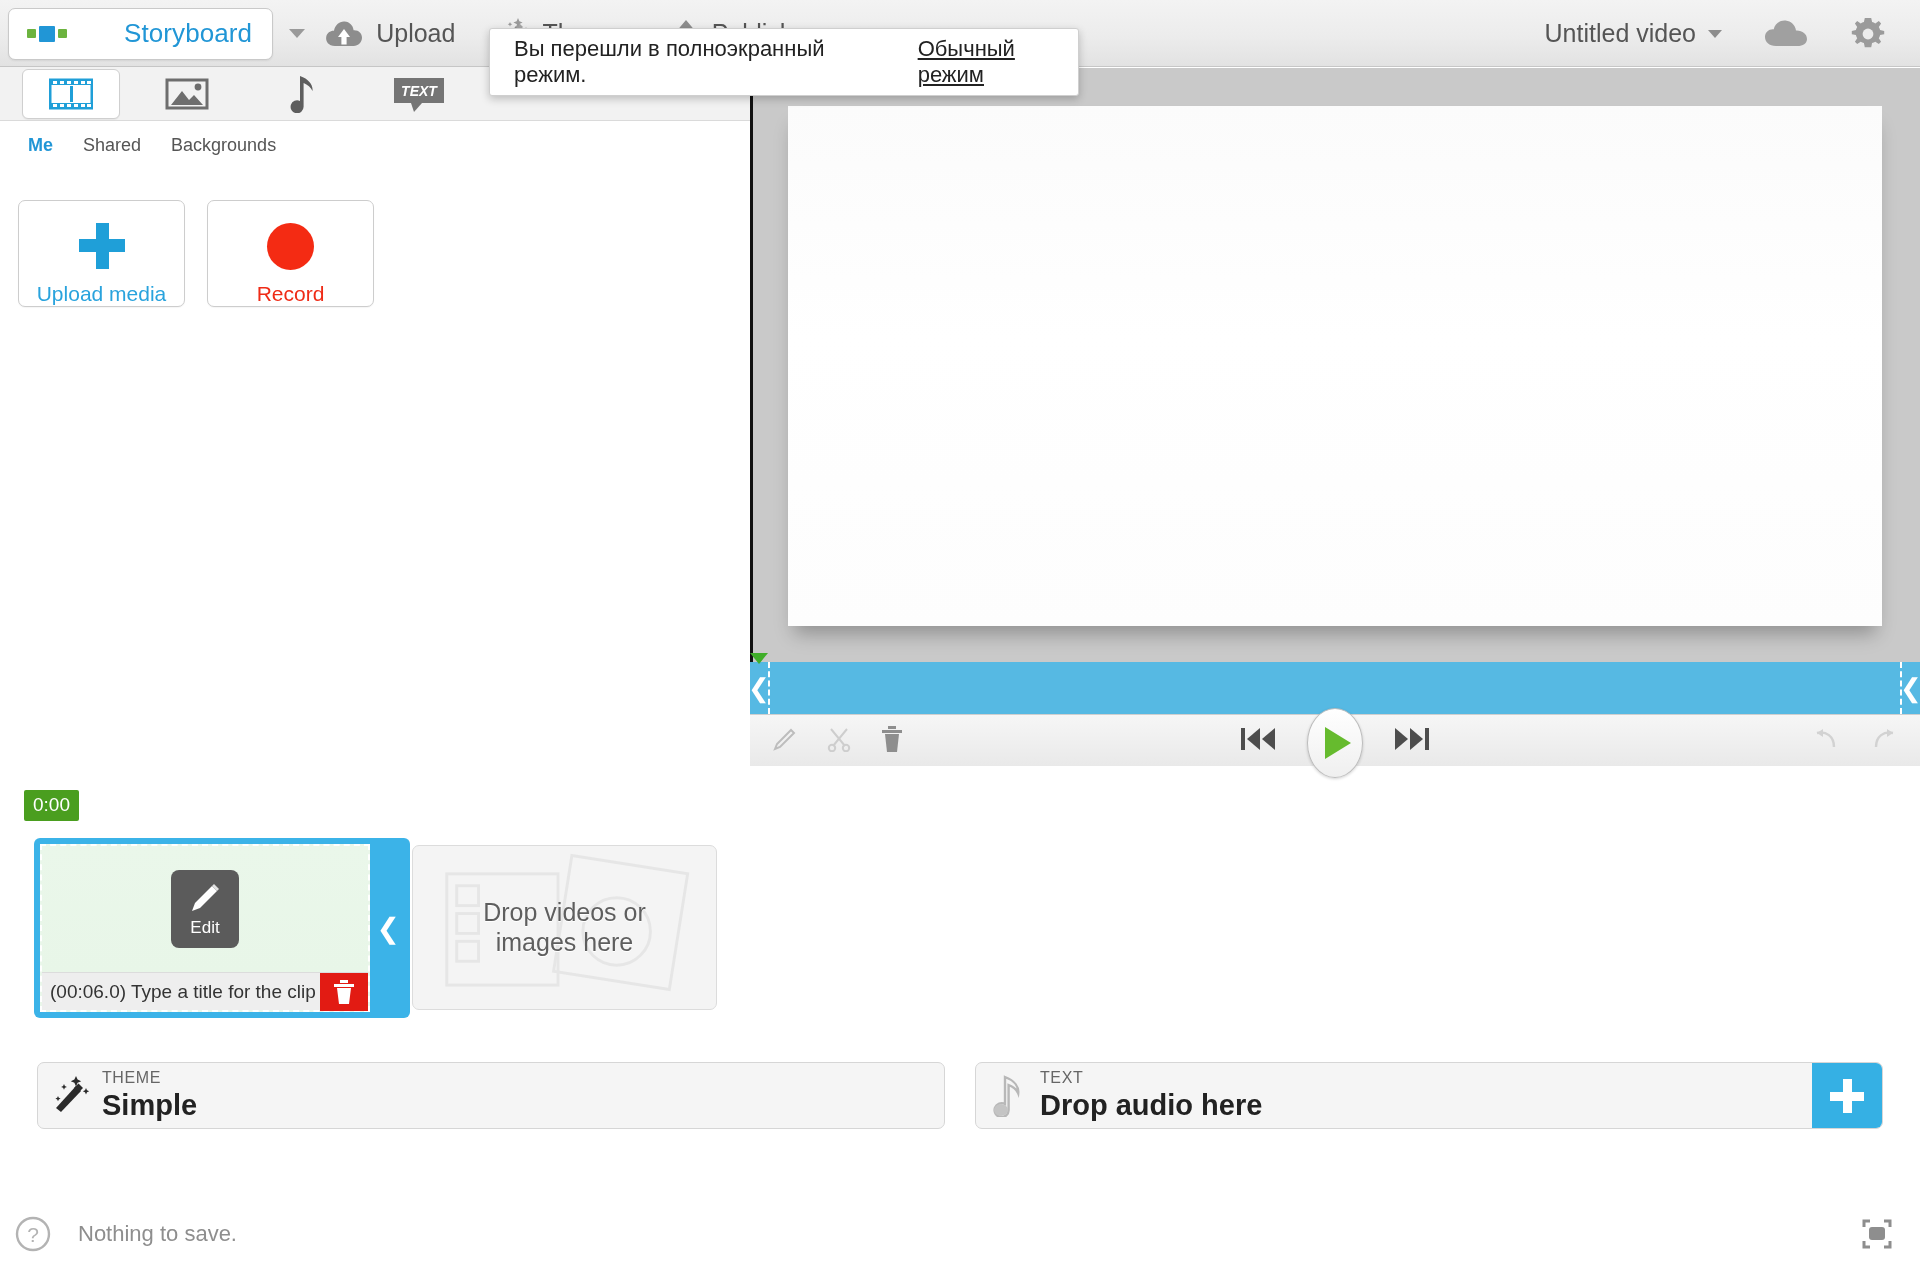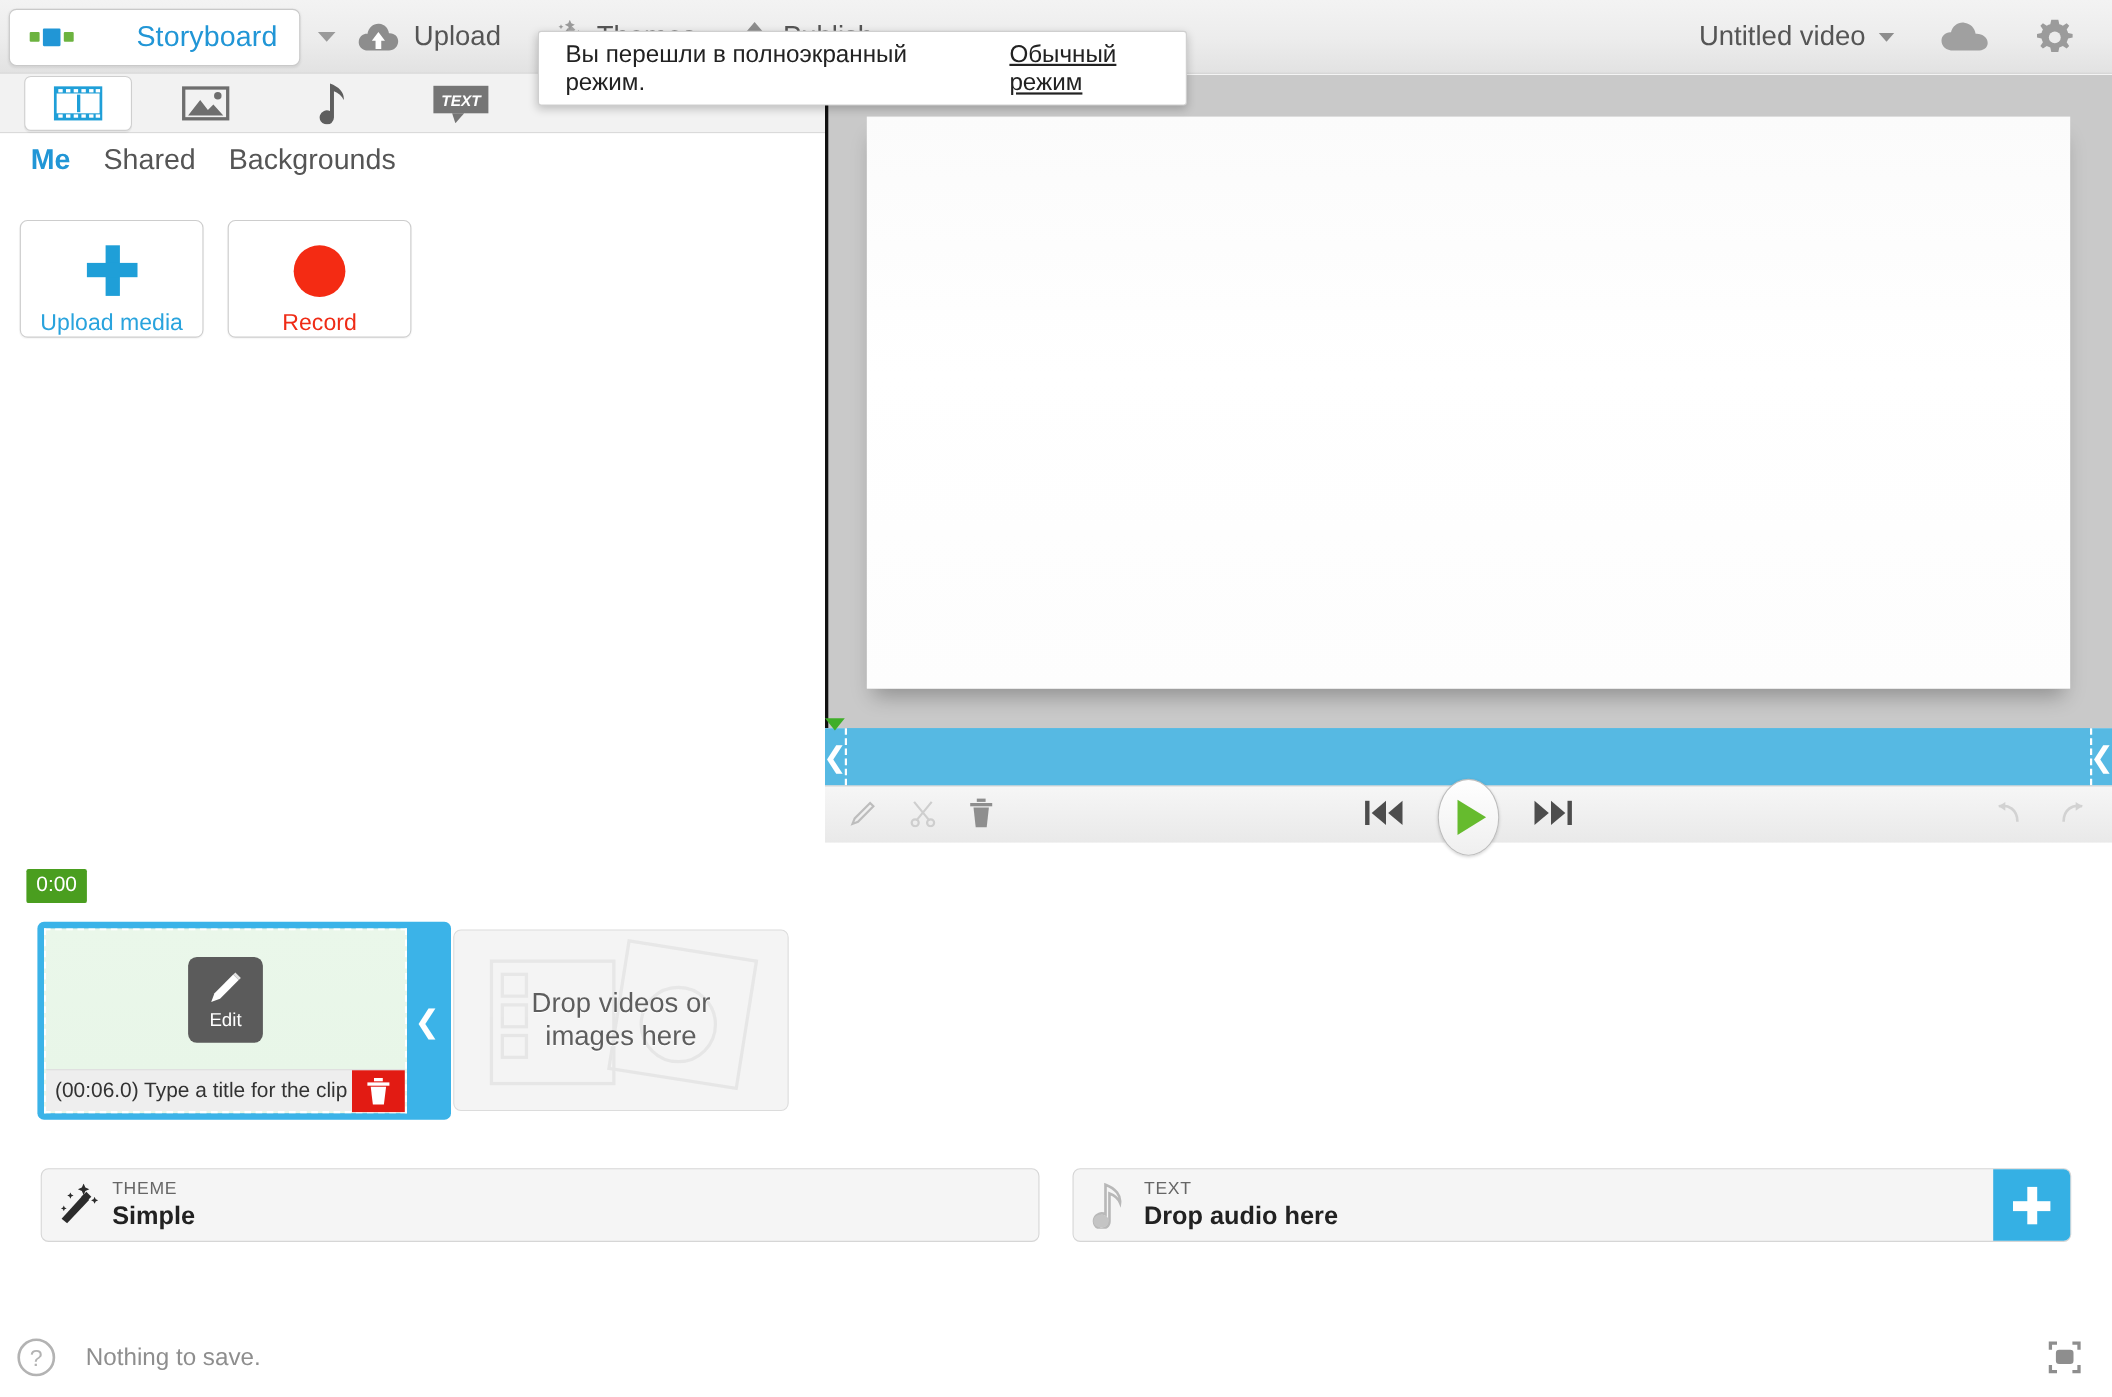--- a/index.html
+++ b/index.html
@@ -118,21 +118,21 @@
     margin-left: 22px;
     box-shadow: 0 1px 1px rgba(0,0,0,0.05);
   }
 
   .subtabs {
     position: absolute; left: 0; top: 121px;
     width: 750px; height: 48px;
     display: flex; align-items: center;
   }
   .subtab {
-    font-size: 26px; color: #555; margin-left: 30px;
+    font-size: 18px; color: #555; margin-left: 30px;
   }
   .subtab:first-child { margin-left: 28px; }
   .subtab.active { color: #2196d6; font-weight: bold; }
 
   .media-buttons {
     position: absolute; left: 0; top: 200px;
     display: flex;
   }
   .mediabtn {
     width: 167px; height: 107px;
@@ -307,21 +307,21 @@
     border: 1px solid #d6d6d6;
     border-radius: 7px;
     box-sizing: border-box;
     display:flex; align-items:center;
   }
   .strip.theme { left: 37px; top: 1062px; width: 908px; }
   .strip.song  { left: 975px; top: 1062px; width: 908px; }
   .strip .s-icon { width: 64px; display:flex; align-items:center; justify-content:center; }
   .strip .s-meta { display:flex; flex-direction:column; justify-content:center; }
   .strip .s-kicker { font-size: 16px; color:#666; letter-spacing:0.6px; }
-  .strip .s-value { font-size: 23px; color:#222; font-weight: bold; margin-top: 2px; }
+  .strip .s-value { font-size: 29px; color:#222; font-weight: bold; margin-top: 2px; }
   .add-song {
     position:absolute; right:0; top:0; width: 70px; height: 65px;
     background:#35b0e4; border-radius: 0 6px 6px 0;
     display:flex; align-items:center; justify-content:center;
   }
   .plus-white { position:relative; width:34px; height:34px; }
   .plus-white::before, .plus-white::after { content:''; position:absolute; background:#fff; }
   .plus-white::before { left:13px; top:0; width:9px; height:34px; }
   .plus-white::after { left:0; top:13px; width:34px; height:9px; }
 

